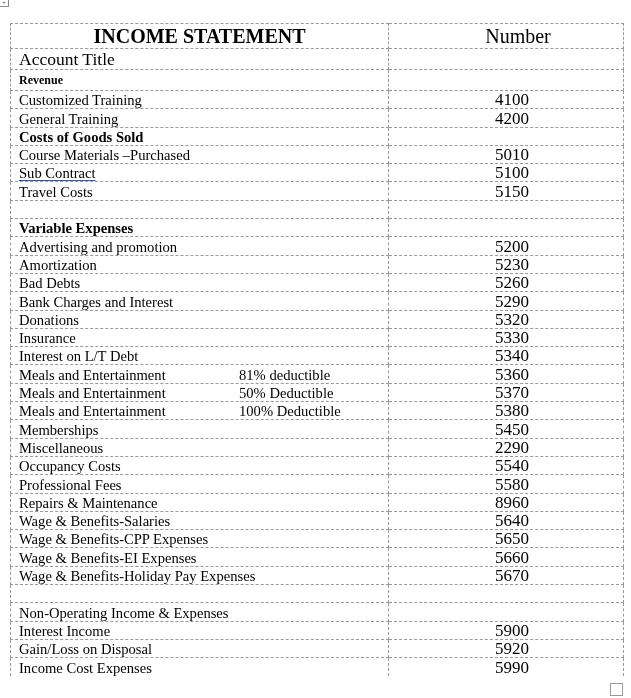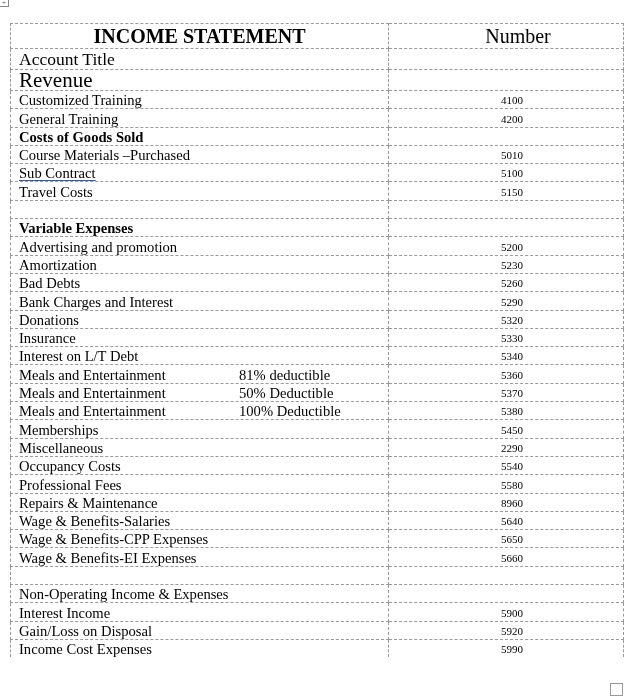--- a/index.html
+++ b/index.html
@@ -57,21 +57,21 @@
       height: 17.3px;
       font-size: 14.6px;
       line-height: 16px;
       vertical-align: bottom;
       white-space: nowrap;
       overflow: hidden;
     }
     table.stmt td.num {
       text-align: center;
       padding: 0 0 0 12px;
-      font-size: 11px;
+      font-size: 17px;
     }
     table.stmt tr.header td {
       height: 24px;
       font-size: 20px;
       line-height: 24px;
       vertical-align: middle;
     }
     table.stmt tr.header td.title {
       font-weight: bold;
       text-align: center;
@@ -81,22 +81,22 @@
       font-size: 20px;
       padding-left: 24px;
     }
     table.stmt tr.account td {
       height: 20px;
       font-size: 17.5px;
       line-height: 20px;
     }
     table.stmt tr.revenue td {
       height: 20px;
-      font-size: 21px;
-      font-weight: normal;
+      font-size: 12px;
+      font-weight: bold;
       line-height: 20px;
     }
     table.stmt tr.section td.label {
       font-weight: bold;
     }
     table.stmt tr.blank td {
       height: 17.3px;
     }
     .note {
       position: absolute;
@@ -289,20 +289,26 @@
             <span class="label-wrap"><span>Wage &amp; Benefits-CPP Expenses</span></span>
           </td>
           <td class="num">5650</td>
         </tr>
         <tr class="">
           <td class="label">
             <span class="label-wrap"><span>Wage &amp; Benefits-EI Expenses</span></span>
           </td>
           <td class="num">5660</td>
         </tr>
+        <tr class="">
+          <td class="label">
+            <span class="label-wrap"><span>Wage &amp; Benefits-Holiday Pay Expenses</span></span>
+          </td>
+          <td class="num">5670</td>
+        </tr>
         <tr class="blank">
           <td class="label">
             <span class="label-wrap"><span></span></span>
           </td>
           <td class="num"></td>
         </tr>
         <tr class="">
           <td class="label">
             <span class="label-wrap"><span>Non-Operating Income &amp; Expenses</span></span>
           </td>

